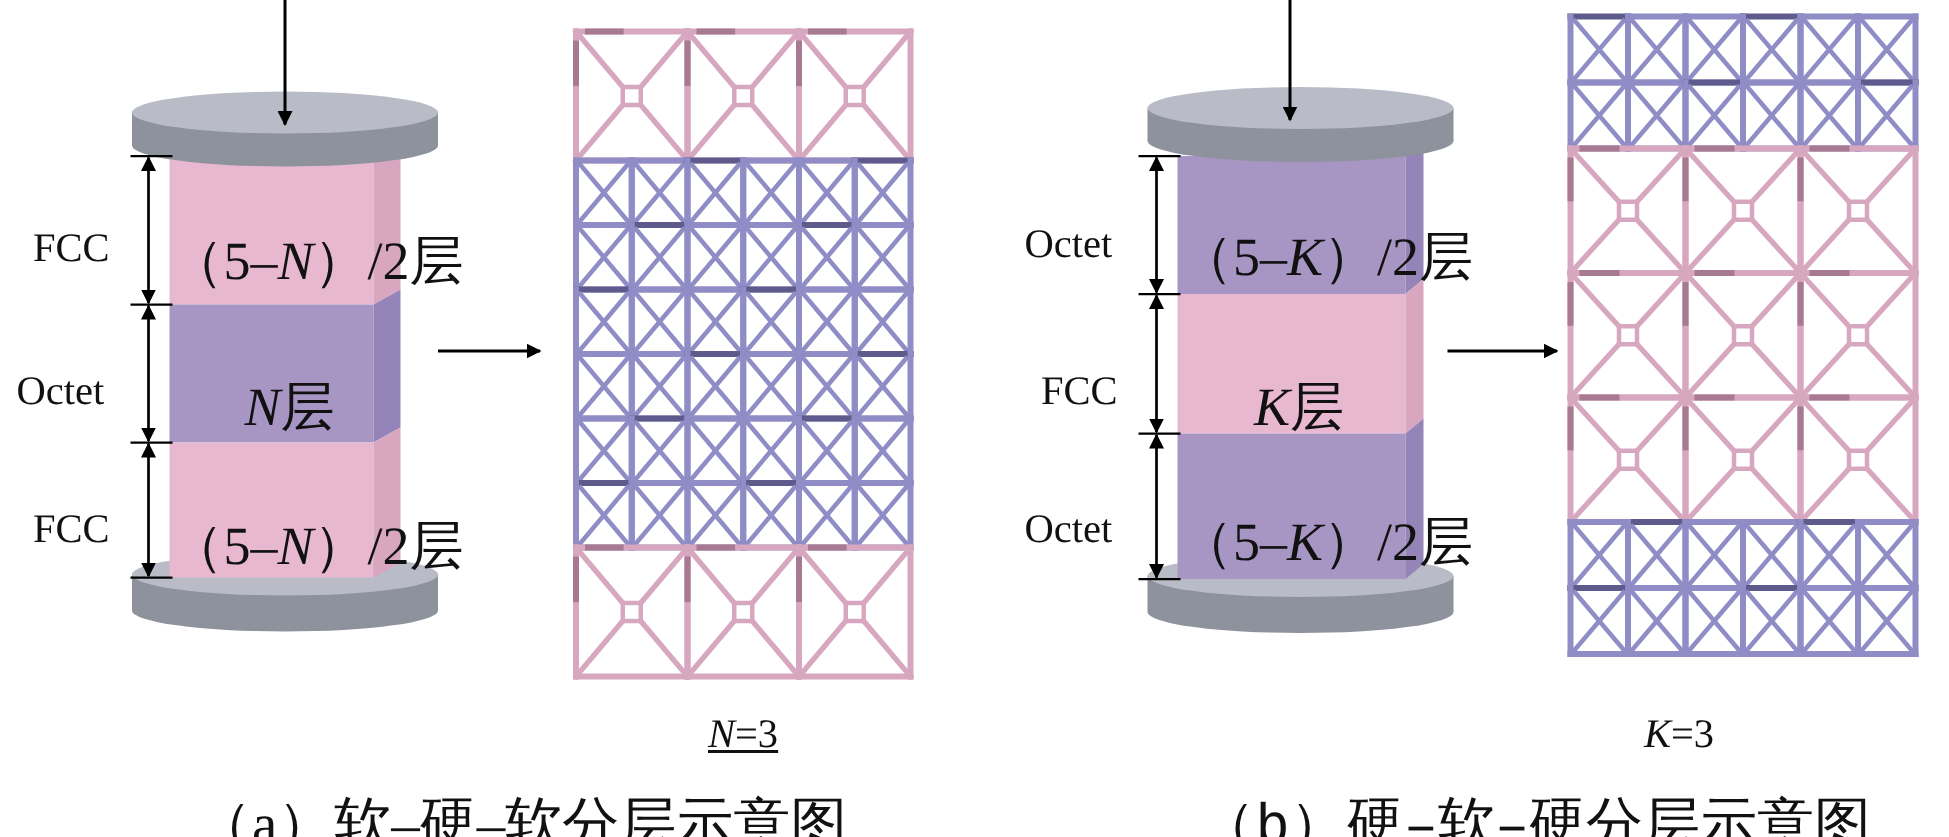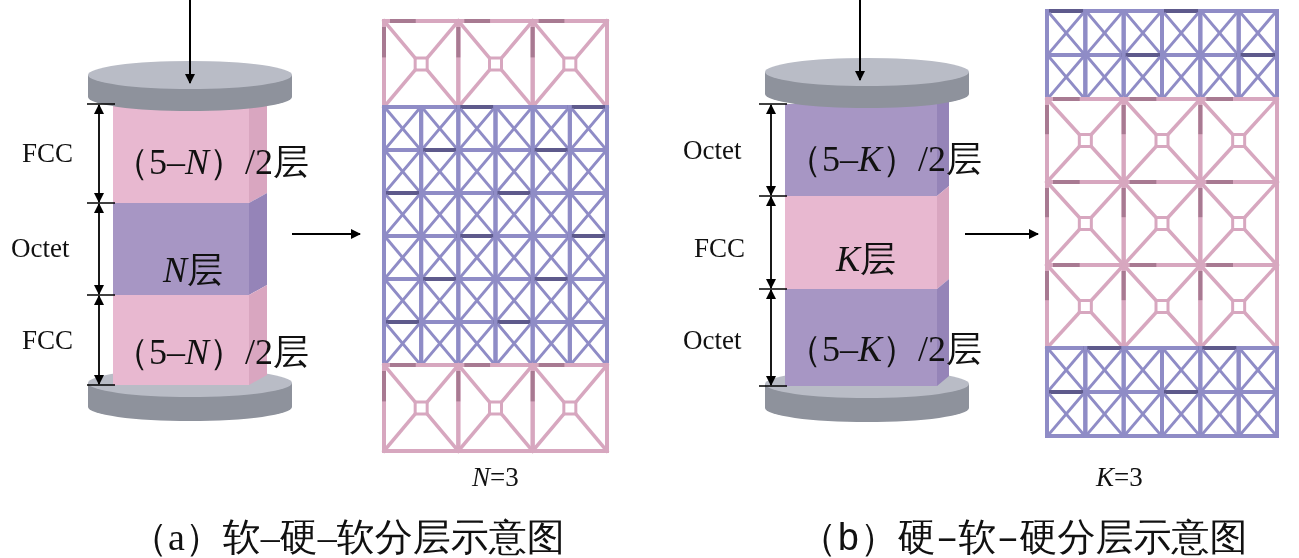--- a/index.html
+++ b/index.html
@@ -1,17 +1,17 @@
 <!DOCTYPE html>
 <html><head>
 <meta charset="utf-8">
 <style>
   html,body{margin:0;padding:0;background:#fff;}
   body{width:1299px;height:558px;position:relative;overflow:hidden;font-family:"Liberation Serif","DejaVu Serif",serif;color:#111;}
-  .abs{position:absolute;}
+  .abs{position:absolute;margin-top:12px;}
   .lbl{font-size:27px;white-space:nowrap;}
   .layer-txt{font-size:36px;white-space:nowrap;}
   .cap{font-size:38px;white-space:nowrap;}
   .sub{font-size:27px;white-space:nowrap;}
   i{font-style:italic;}
   svg{position:absolute;left:0;top:0;}
 </style>
 </head>
 <body>
 
@@ -325,24 +325,24 @@
       <line x1="532.6666666666666" y1="451" x2="563.8333333333333" y2="414" stroke="#d7a7bf" stroke-width="3.5" stroke-linecap="square"></line>
       <line x1="607" y1="451" x2="575.8333333333333" y2="414" stroke="#d7a7bf" stroke-width="3.5" stroke-linecap="square"></line>
       <rect x="563.8333333333333" y="402" width="12" height="12" fill="none" stroke="#d7a7bf" stroke-width="3"></rect>
     </svg>
 
   <div class="abs lbl" style="left:22px;top:138px;">FCC</div>
   <div class="abs lbl" style="left:11px;top:233px;">Octet</div>
   <div class="abs lbl" style="left:22px;top:325px;">FCC</div>
 
   <div class="abs layer-txt" style="left:113px;top:138px;"><span>（5–</span><i>N</i><span>）/2层</span></div>
-  <div class="abs layer-txt" style="left:163px;top:246px;"><i>N</i><span>层</span></div>
+  <div class="abs layer-txt" style="left:163px;top:235px;"><i>N</i><span>层</span></div>
   <div class="abs layer-txt" style="left:113px;top:328px;"><span>（5–</span><i>N</i><span>）/2层</span></div>
 
-  <div class="abs sub" style="left:472px;top:462px;"><i>N</i><span>=3</span></div>
+  <div class="abs sub" style="left:472px;top:462px;text-decoration:underline;"><i>N</i><span>=3</span></div>
   <div class="abs cap" style="left:130px;top:512px;">（a）软–硬–软分层示意图</div>
 </div>
 
 <div>
   <svg id="svg-b" width="1299" height="558">
       <defs>
         <marker id="svg-b-ah" markerWidth="10" markerHeight="10" refX="9" refY="5" orient="auto-start-reverse" markerUnits="userSpaceOnUse">
           <path d="M0,0 L10,5 L0,10 Z" fill="#000"></path>
         </marker>
       </defs>

